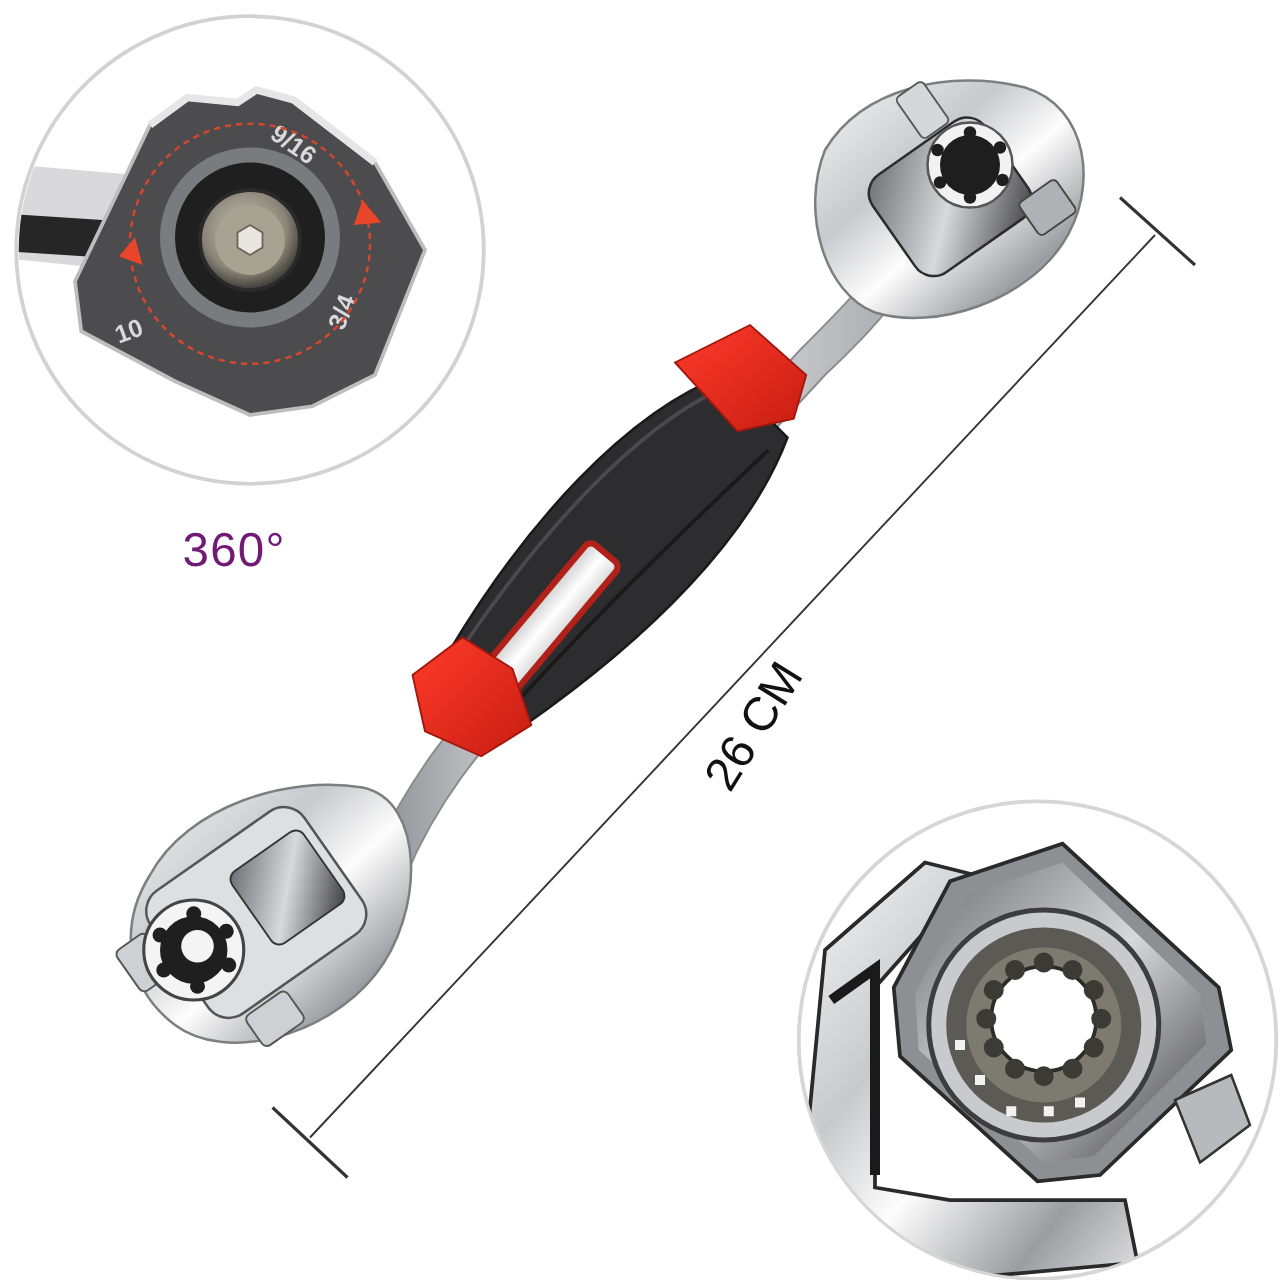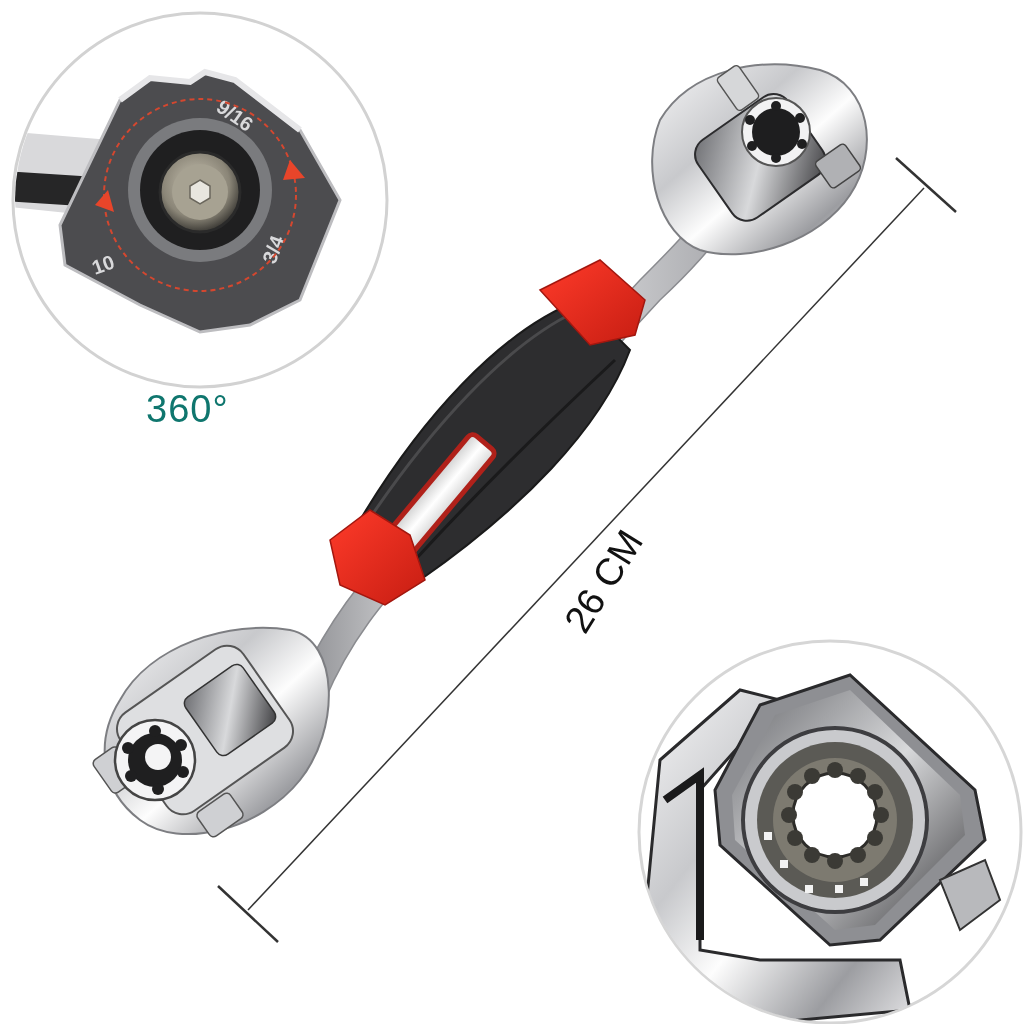--- a/index.html
+++ b/index.html
@@ -1,18 +1,18 @@
 <!DOCTYPE html>
 <html><head>
   <meta charset="utf-8">
   <style>
     html, body { margin:0; padding:0; background:#ffffff; }
     body { width:1024px; height:1024px; position:relative; overflow:hidden; font-family:"Liberation Sans", sans-serif; }
     .layer { position:absolute; left:0; top:0; width:1024px; height:1024px; }
-    .label-360 { position:absolute; left:146px; top:388px; font-size:38px; color:#0f766e; letter-spacing:1px; }
+    .label-360 { position:absolute; left:146px; top:420px; font-size:38px; color:#701a75; letter-spacing:1px; }
     .label-len { position:absolute; left:548px; top:560px; font-size:38px; color:#111; transform:rotate(-58deg); transform-origin:center; white-space:nowrap; }
   </style>
 </head>
 <body>
 
 <svg class="layer" viewBox="0 0 1024 1024" xmlns="http://www.w3.org/2000/svg">
   <defs>
     <linearGradient id="chrome" x1="0" y1="0" x2="1" y2="1">
       <stop offset="0" stop-color="#f7f7f8"></stop>
       <stop offset="0.35" stop-color="#c8c9cc"></stop>

